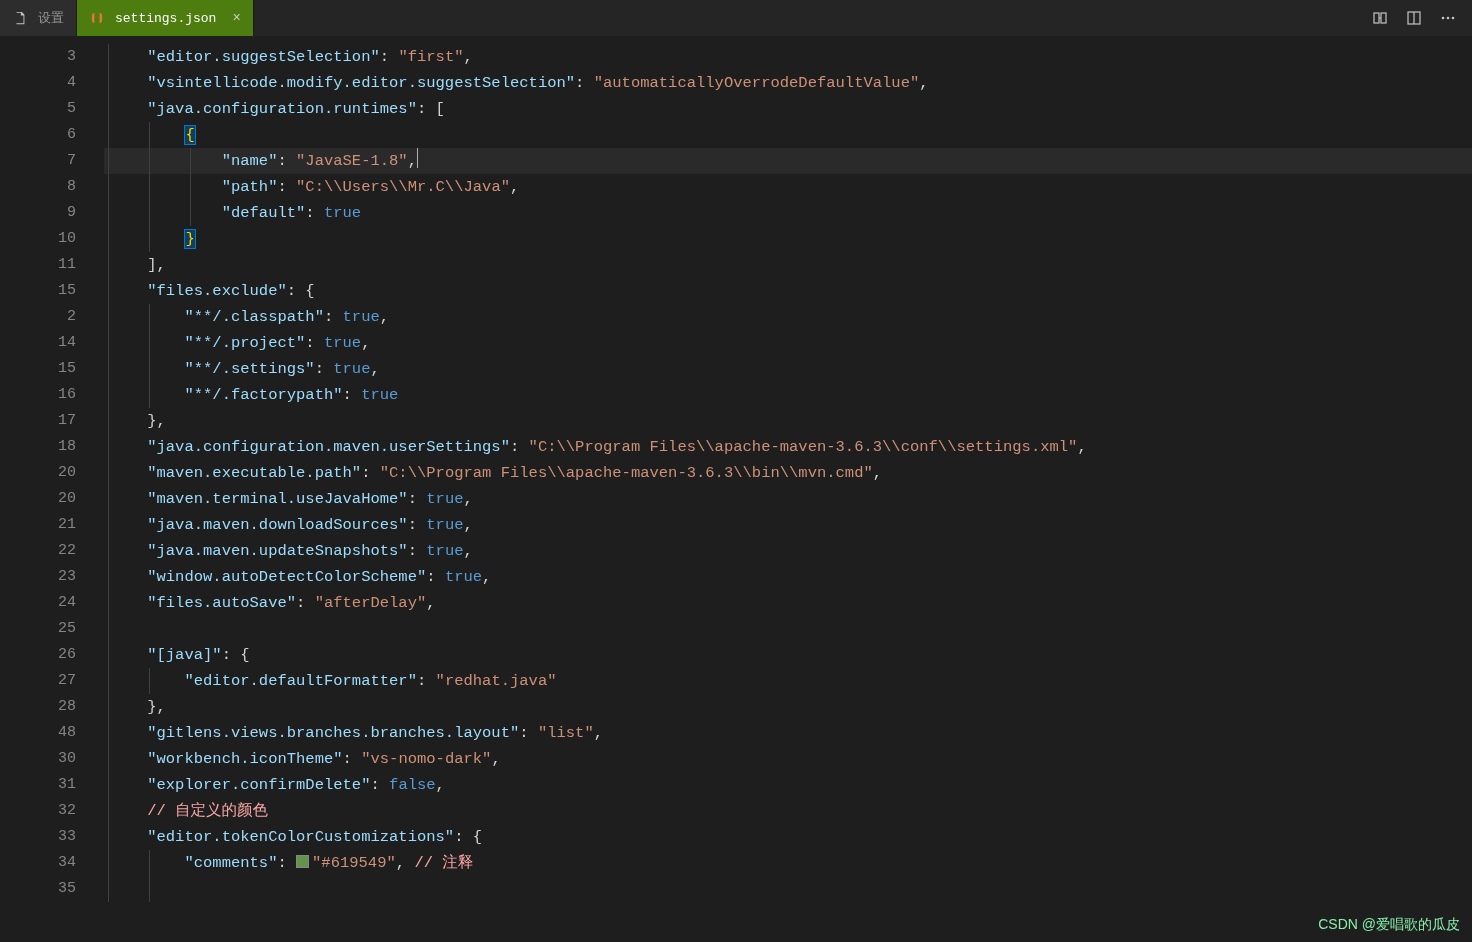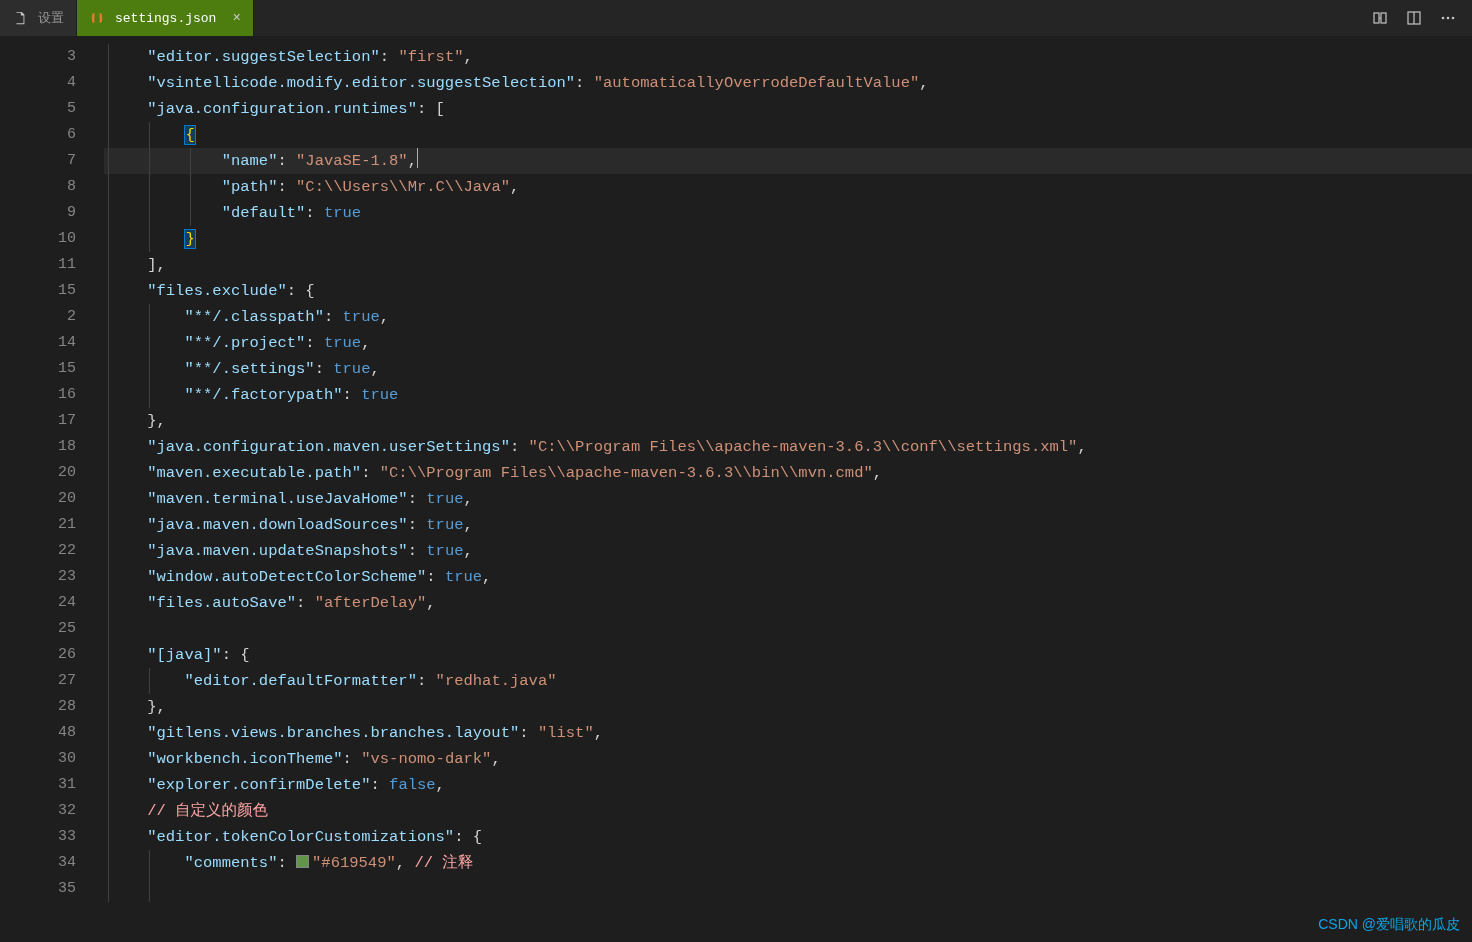--- a/index.html
+++ b/index.html
@@ -105,21 +105,21 @@
   vertical-align: -3px;
 }
 .left-rail {
   width: 16px;
   background: #1e1e1e;
 }
 .watermark {
   position: absolute;
   right: 12px;
   bottom: 8px;
-  color: #0ea5e9;
+  color: #86efac;
   font-size: 14px;
   font-family: sans-serif;
 }
 </style>
 </head>
 <body>
 
 <div class="tab-bar">
   <div class="tab">
     <span class="tab-icon">

